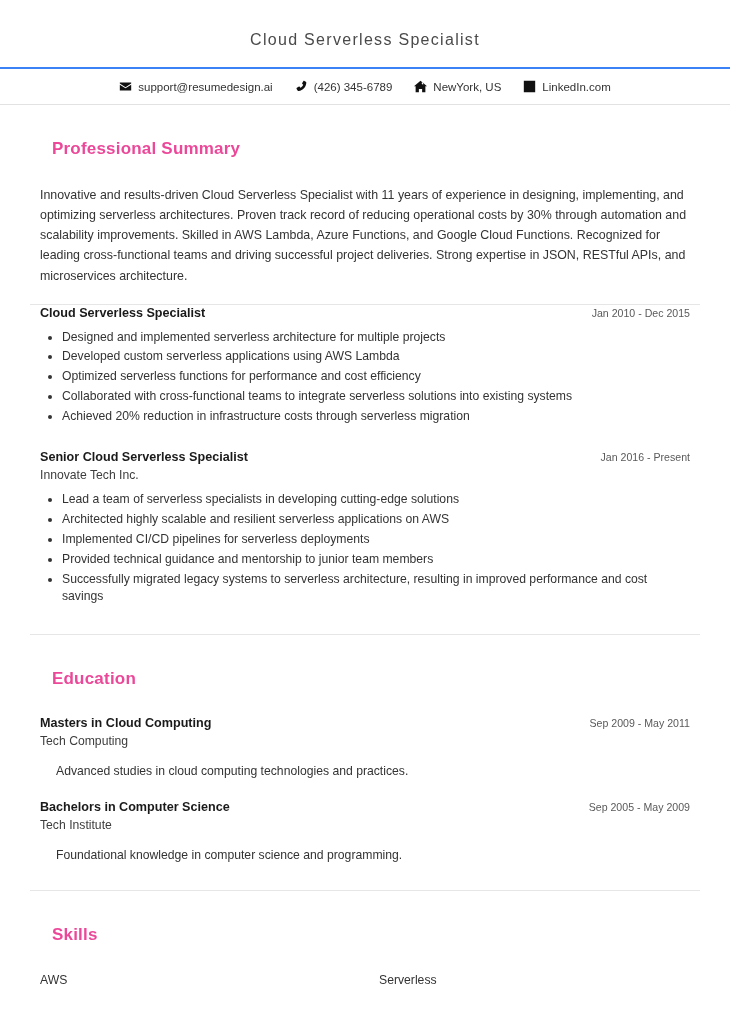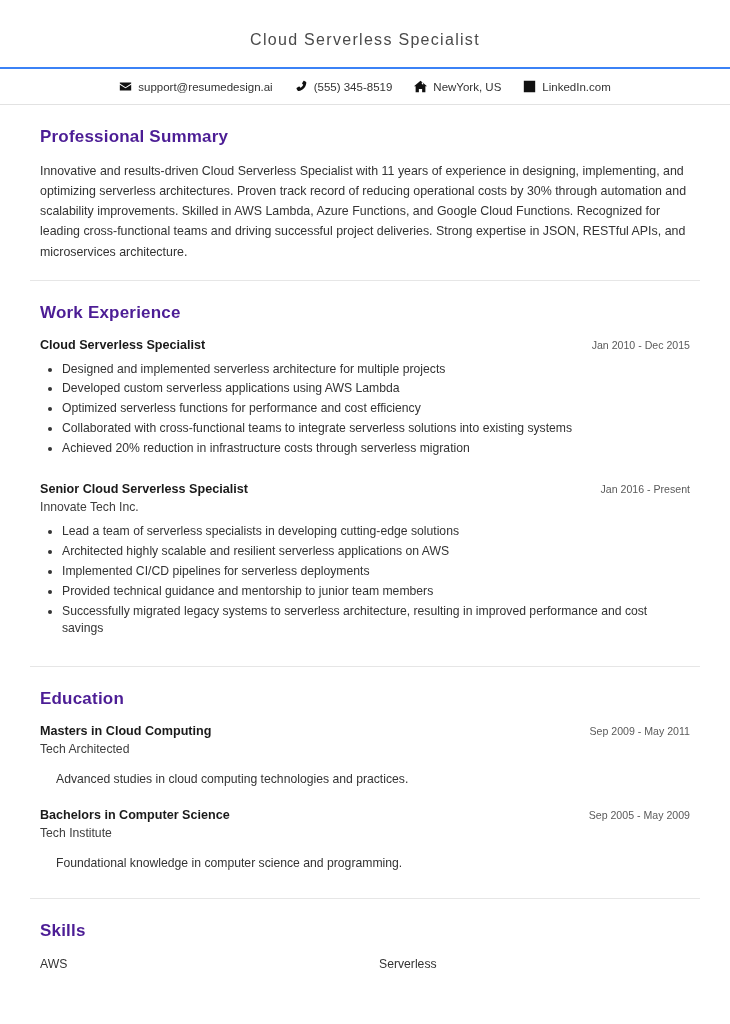--- a/index.html
+++ b/index.html
@@ -72,22 +72,22 @@
   .content { padding: 0 0 0 0; }
   .section { padding: 0 40px; }
   .section-divider {
     height: 1px;
     background: #e6e6e6;
     margin: 0 30px;
   }
   .section-title {
     font-size: 17px;
     font-weight: bold;
-    color: #4c1d95;
-    margin: 0;
+    color: #ec4899;
+    margin: 12px;
     padding: 22px 0 14px 0;
     letter-spacing: 0.2px;
   }
   .summary-text {
     font-size: 12.4px;
     line-height: 1.62;
     color: #333333;
     margin: 0;
     padding-bottom: 18px;
   }
@@ -173,21 +173,21 @@
     </span>
     <span>support@resumedesign.ai</span>
   </div>
 
   <div class="contact-item">
     <span class="ci-icon">
       <svg viewBox="0 0 16 16" width="13" height="13" fill="currentColor">
         <path d="M11.6 1.2c-.5-.3-1.1-.2-1.4.3L8.9 3.6c-.3.5-.2 1.1.2 1.4l1 .8c-.6 1.6-1.9 2.9-3.5 3.6l-.8-1c-.3-.4-.9-.5-1.4-.2L2.3 9.6c-.5.3-.6.9-.3 1.4l1.2 2c.3.5.8.7 1.3.6C10 12.6 13.3 8.8 13.9 3.6c.1-.5-.1-1-.6-1.3l-1.7-1.1z"></path>
       </svg>
     </span>
-    <span>(555) 345-8519</span>
+    <span>(426) 345-6789</span>
   </div>
 
   <div class="contact-item">
     <span class="ci-icon">
       <svg viewBox="0 0 16 16" width="13" height="13" fill="currentColor">
         <path d="M8 1L0 7.6h2V15h4v-4h4v4h4V7.6h2L8 1zm0 2.3l1.6 1.3V3.2h1.6v2.7l2.2 1.8V7.8L8 3.3z"></path>
       </svg>
     </span>
     <span>NewYork, US</span>
   </div>
@@ -206,21 +206,20 @@
 <div class="content">
 
   <div class="section">
     <h2 class="section-title">Professional Summary</h2>
     <p class="summary-text">Innovative and results-driven Cloud Serverless Specialist with 11 years of experience in designing, implementing, and optimizing serverless architectures. Proven track record of reducing operational costs by 30% through automation and scalability improvements. Skilled in AWS Lambda, Azure Functions, and Google Cloud Functions. Recognized for leading cross-functional teams and driving successful project deliveries. Strong expertise in JSON, RESTful APIs, and microservices architecture.</p>
   </div>
 
   <div class="section-divider"></div>
 
   <div class="section">
-    <h2 class="section-title">Work Experience</h2>
 
     <div class="entry">
       <div class="entry-head">
         <span class="entry-title">Cloud Serverless Specialist</span>
         <span class="entry-date">Jan 2010 - Dec 2015</span>
       </div>
       <ul class="entry-bullets">
         <li>Designed and implemented serverless architecture for multiple projects</li>
         <li>Developed custom serverless applications using AWS Lambda</li>
         <li>Optimized serverless functions for performance and cost efficiency</li>
@@ -252,21 +251,21 @@
   <div class="section-divider"></div>
 
   <div class="section">
     <h2 class="section-title">Education</h2>
 
     <div class="entry">
       <div class="entry-head">
         <span class="entry-title">Masters in Cloud Computing</span>
         <span class="entry-date">Sep 2009 - May 2011</span>
       </div>
-      <div class="entry-org">Tech Architected</div>
+      <div class="entry-org">Tech Computing</div>
       <p class="entry-desc">Advanced studies in cloud computing technologies and practices.</p>
     </div>
 
     <div class="edu-entry-gap"></div>
 
     <div class="entry">
       <div class="entry-head">
         <span class="entry-title">Bachelors in Computer Science</span>
         <span class="entry-date">Sep 2005 - May 2009</span>
       </div>

